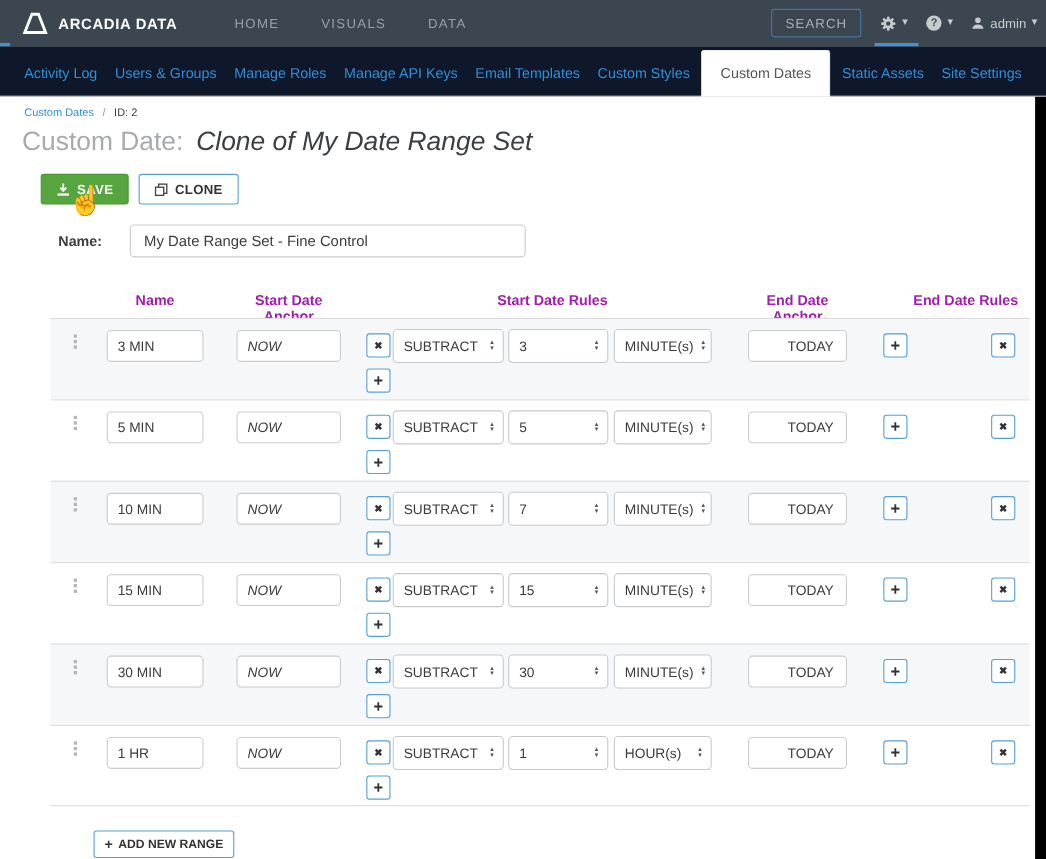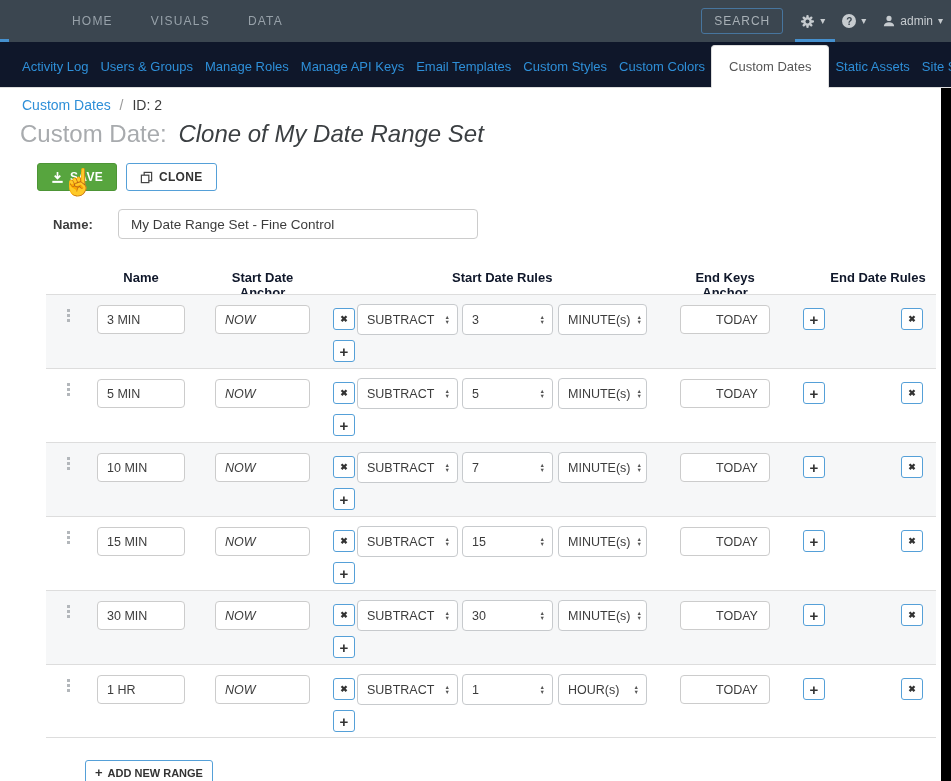--- a/index.html
+++ b/index.html
@@ -57,21 +57,21 @@
   }
   .tab.active {
     color: #555; background: #fff;
     border: 1px solid #ddd; border-bottom: 1px solid #fff;
     border-radius: 4px 4px 0 0;
     padding: 13px 17px;
     margin-bottom: -1px;
   }
 
   
-  .breadcrumb { margin: 9px 0 0 22px; font-size: 14px; }
+  .breadcrumb { margin: 9px 0 0 22px; font-size: 10px; }
   .crumb-link { color: #2e8fd8; cursor: pointer; }
   .crumb-sep { color: #999; margin: 0 5px; }
   .crumb-current { color: #3c3c3c; }
   .page-title { margin: 7px 0 0 20px; font-size: 24px; font-weight: 400; }
   .title-prefix { color: #a8abae; }
   .title-name { color: #3b3f42; margin-left: 5px; font-style: italic; }
 
   
   .actions { margin: 15px 0 0 37px; display: flex; gap: 9px; height: 28px; }
   .btn-save {
@@ -96,21 +96,21 @@
   .name-label { margin-left: 53px; width: 50px; font-size: 13px; font-weight: bold; color: #3c3c3c; }
   .name-input {
     margin-left: 15px; width: 360px; height: 30px;
     border: 1px solid #ccc; border-radius: 4px;
     padding: 0 12px; font-family: inherit; font-size: 13.5px; color: #3c3c3c;
   }
 
   
   .ranges { position: relative; margin: 28px 0 0 46px; width: 890px; }
   .thead { position: relative; height: 27px; }
-  .th { position: absolute; top: 3px; font-size: 13px; font-weight: bold; color: #0f172a; text-align: center; }
+  .th { position: absolute; top: 3px; font-size: 13px; font-weight: bold; color: #a21caf; text-align: center; }
   .th-name { left: 51px; width: 88px; }
   .th-start-anchor { left: 169px; width: 95px; }
   .th-start-rules { left: 406px; width: 100px; white-space: nowrap; }
   .th-end-anchor { left: 630px; width: 98px; }
   .th-end-rules { left: 782px; width: 100px; white-space: nowrap; }
 
   .rows .row { position: relative; height: 74px; border-top: 1px solid #ddd; }
   .rows .row:nth-child(odd) { background: #f6f7f8; }
   .rows .row:last-child { border-bottom: 1px solid #ddd; }
 
@@ -159,20 +159,26 @@
     padding: 4px 9px; cursor: pointer;
   }
   .add-range-btn .plus { font-size: 13px; font-weight: bold; }
 
   .right-black-bar { position: absolute; top: 88px; right: 0; width: 10px; height: 693px; background: #000; }
 </style>
 </head>
 <body>
 
 <div class="navbar">
+  <div class="brand">
+    <svg width="24" height="24" viewBox="0 0 24 24">
+      <polygon points="9,4 15,4 21.5,20.5 2.5,20.5" fill="none" stroke="#ffffff" stroke-width="2.6"></polygon>
+    </svg>
+    <span class="brand-text">ARCADIA DATA</span>
+  </div>
   <div class="nav-links">
     <span class="nav-link">HOME</span>
     <span class="nav-link">VISUALS</span>
     <span class="nav-link">DATA</span>
   </div>
   <div class="nav-right">
     <button class="search-btn">SEARCH</button>
     <span class="nav-icon-group">
       <svg width="15" height="15" viewBox="0 0 16 16">
         <g fill="#c6cbcf">
@@ -203,21 +209,20 @@
   <div class="nav-underline-left"></div>
 </div>
 
 <div class="tabbar">
   <span class="tab">Activity Log</span>
   <span class="tab">Users &amp; Groups</span>
   <span class="tab">Manage Roles</span>
   <span class="tab">Manage API Keys</span>
   <span class="tab">Email Templates</span>
   <span class="tab">Custom Styles</span>
-  <span class="tab">Custom Colors</span>
   <span class="tab active">Custom Dates</span>
   <span class="tab">Static Assets</span>
   <span class="tab">Site Settings</span>
 </div>
 
 <div class="breadcrumb">
   <span class="crumb-link">Custom Dates</span>
   <span class="crumb-sep">/</span>
   <span class="crumb-current">ID: 2</span>
 </div>
@@ -248,21 +253,21 @@
 <div class="name-row">
   <label class="name-label">Name:</label>
   <input class="name-input" type="text" value="My Date Range Set - Fine Control" style="">
 </div>
 
 <div class="ranges">
   <div class="thead">
     <div class="th th-name">Name</div>
     <div class="th th-start-anchor">Start Date Anchor</div>
     <div class="th th-start-rules">Start Date Rules</div>
-    <div class="th th-end-anchor">End Keys Anchor</div>
+    <div class="th th-end-anchor">End Date Anchor</div>
     <div class="th th-end-rules">End Date Rules</div>
   </div>
 
   <div class="rows" id="rows-container">
   <div class="row">
     <div class="drag-handle">
           <i></i>
           <i></i>
           <i></i>
         </div>

